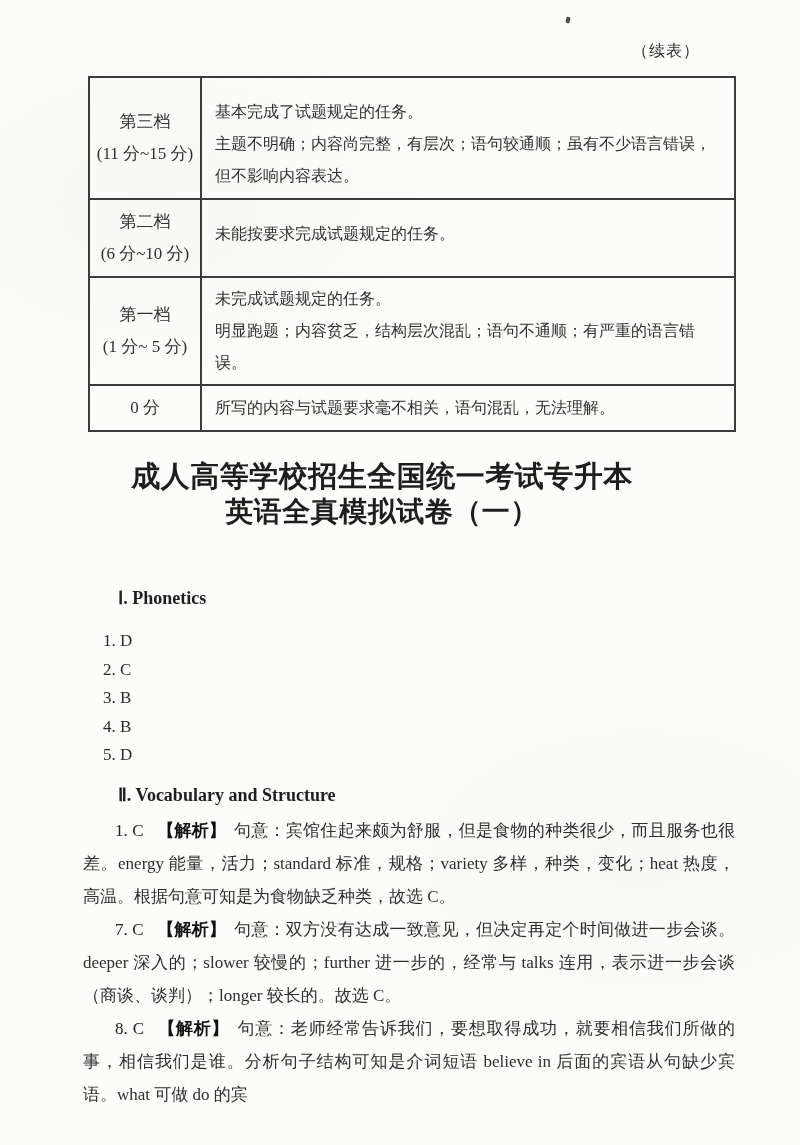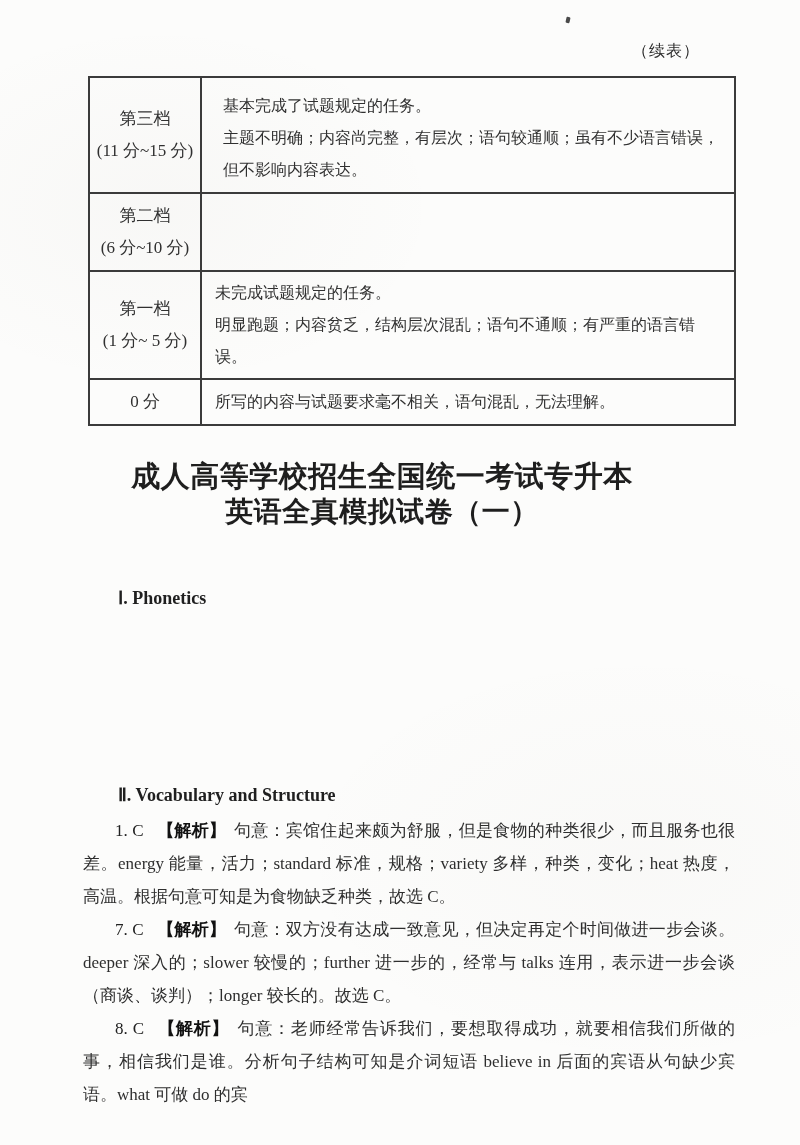--- a/index.html
+++ b/index.html
@@ -61,21 +61,21 @@
     color: #303030;
   }
   .s-col2 {
     flex: 1;
     padding: 5px 12px 5px 13px;
     font-size: 16px;
     color: #303030;
   }
   .s-col2 p { margin: 0; line-height: 32px; }
   .s-col2 p:empty, .s-col1 div:empty { display: none; }
-  .row-tall .s-col2 { padding-top: 12px; padding-bottom: 6px; margin-left: 8px; }
+  .row-tall .s-col2 { padding-top: 18px; padding-bottom: 6px; }
   .row-zero .s-col1, .row-zero .s-col2 { min-height: 36px; }
   .row-zero .s-col2 p { line-height: 30px; padding-top: 2px; }
 
   
   .title-block {
     position: absolute;
     top: 459px; left: 0;
     width: 764px;
     text-align: center;
     color: #1e1e1e;
@@ -147,20 +147,21 @@
         <p>主题不明确；内容尚完整，有层次；语句较通顺；虽有不少语言错误，但不影响内容表达。</p>
       </div>
     </div>
 
     <div class="s-row row-tall">
       <div class="s-col1">
         <div>第二档</div>
         <div>(6 分~10 分)</div>
       </div>
       <div class="s-col2">
+        <p>未能按要求完成试题规定的任务。</p>
       </div>
     </div>
 
     <div class="s-row">
       <div class="s-col1">
         <div>第一档</div>
         <div>(1 分~ 5 分)</div>
       </div>
       <div class="s-col2">
         <p>未完成试题规定的任务。</p>
@@ -181,20 +182,27 @@
 
   </div>
 
   <div class="title-block">
     <div class="title-line1">成人高等学校招生全国统一考试专升本</div>
     <div class="title-line2">英语全真模拟试卷（一）</div>
   </div>
 
   <div class="sec-heading h1">Ⅰ. Phonetics</div>
 
+  <div class="answers">
+    <div>1. D</div>
+    <div>2. C</div>
+    <div>3. B</div>
+    <div>4. B</div>
+    <div>5. D</div>
+  </div>
 
   <div class="sec-heading h2">Ⅱ. Vocabulary and Structure</div>
 
   <div class="explanations">
     <p class="exp">
       <span class="num">1. C</span>
       <span class="exp-label">【解析】</span>
       <span>句意：宾馆住起来颇为舒服，但是食物的种类很少，而且服务也很差。energy 能量，活力；standard 标准，规格；variety 多样，种类，变化；heat 热度，高温。根据句意可知是为食物缺乏种类，故选 C。</span>
     </p>
     <p class="exp">

